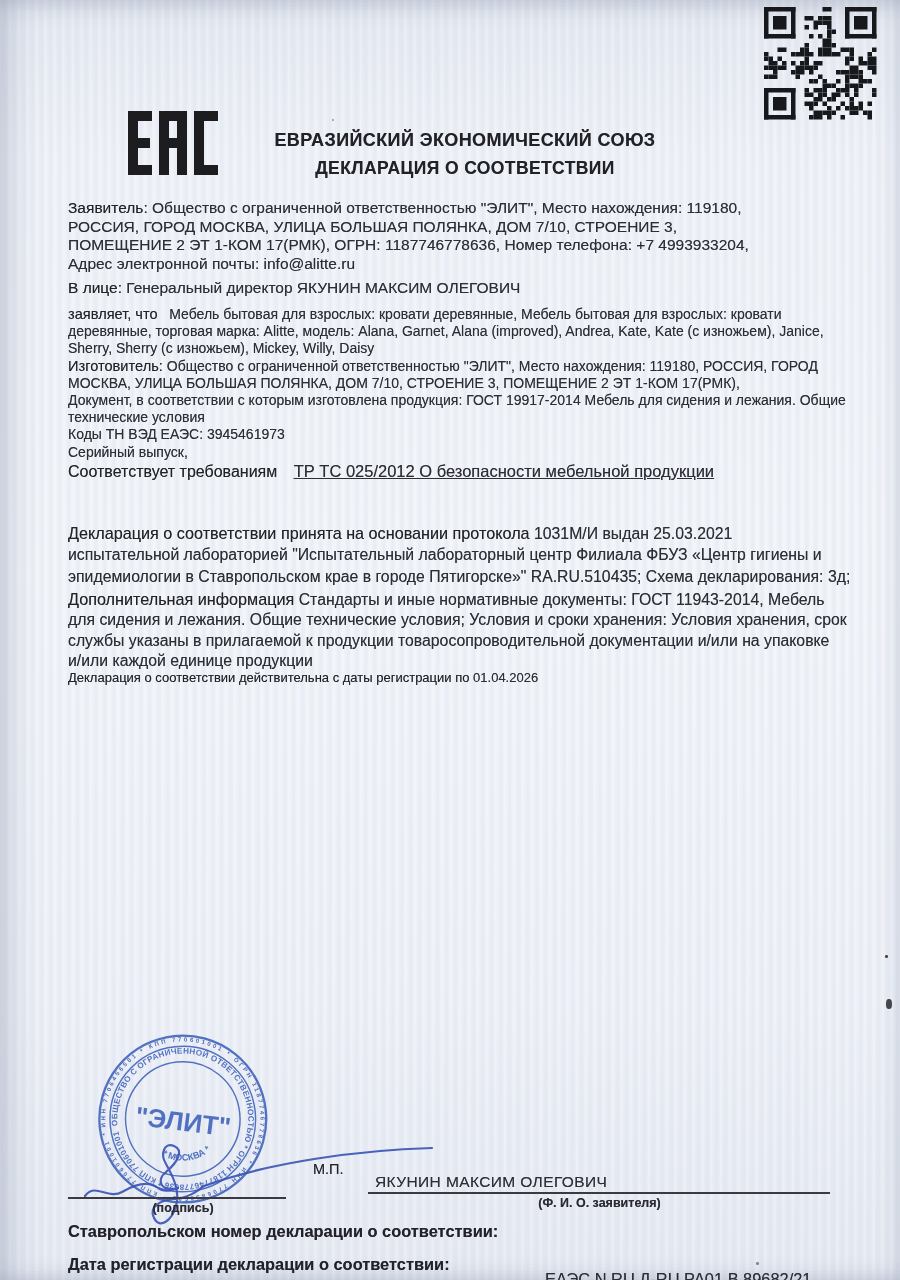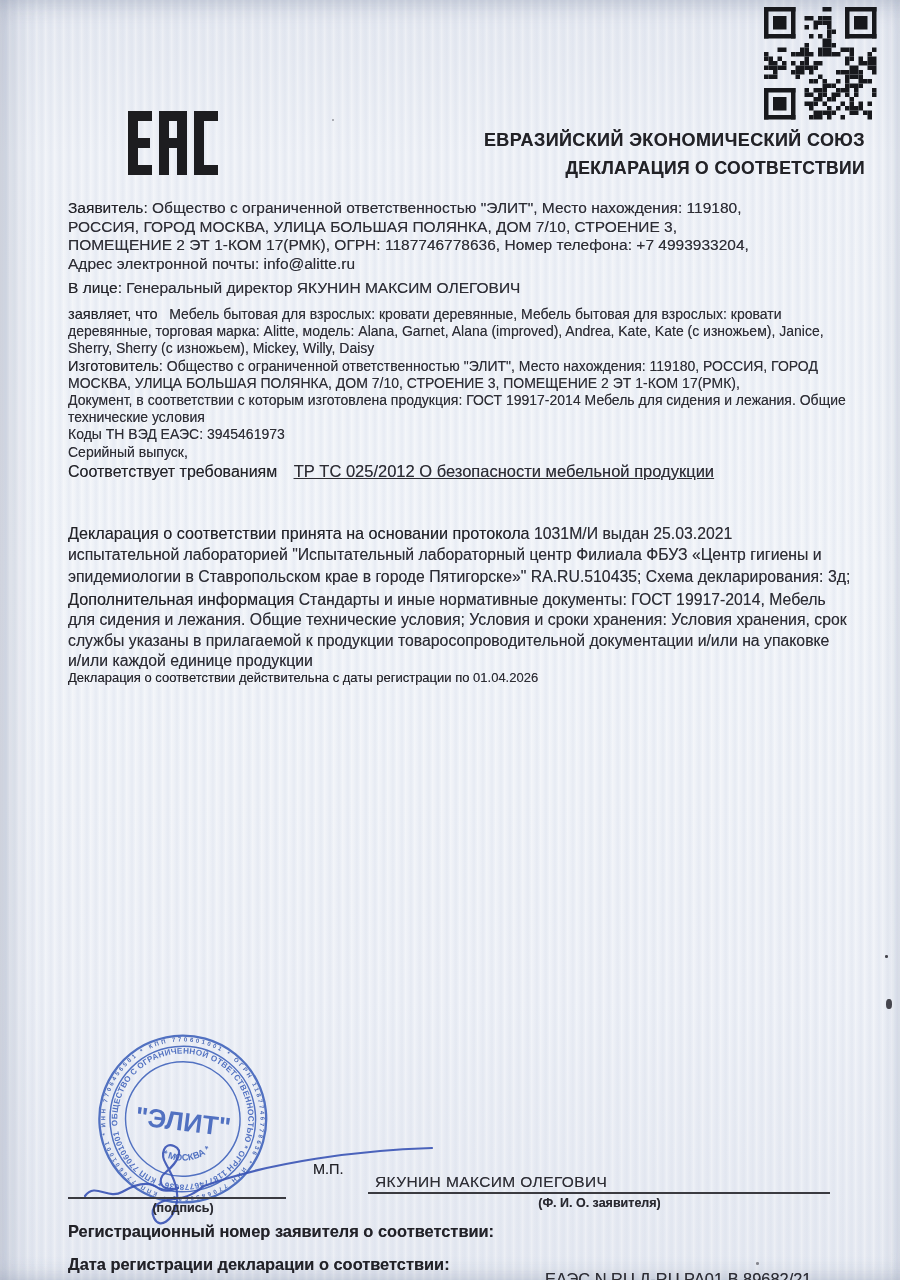--- a/index.html
+++ b/index.html
@@ -12,21 +12,21 @@
     box-shadow: inset 26px 0 34px -20px rgba(110,122,150,.38),
                 inset 0 20px 26px -18px rgba(110,122,150,.32),
                 inset -16px 0 26px -18px rgba(110,122,150,.26),
                 inset 0 -16px 22px -16px rgba(110,122,150,.30);
     color:#2d2d33;
   }
   .abs{position:absolute;}
   .b{font-weight:400;color:#232327;text-align:center;}
   .pre{white-space:pre-line;}
   .txt{text-shadow:0 0 .5px rgba(45,45,70,.55);}
-  .title{left:65px;width:800px;text-align:right;font-weight:700;color:#222226;letter-spacing:.4px;}
+  .title{left:65px;width:800px;text-align:center;font-weight:700;color:#222226;letter-spacing:.4px;}
   .t1{top:130px;font-size:18px;}
   .t2{top:158px;font-size:17.5px;}
   .body16{left:68px;width:820px;font-size:15.5px;line-height:18.6px;}
   .small{left:68px;width:822px;font-size:14px;line-height:17.2px;}
   .small .b{font-size:14.6px;}
   .sec16{left:68px;width:820px;font-size:15.8px;}
   .cap{font-size:12.5px;font-weight:700;color:#2a2a30;text-align:center;}
   .hline{background:#3a3a40;height:1.6px;}
   .speck{position:absolute;background:#45454d;border-radius:45%;}
   .footrow .lab{font-weight:700;font-size:16.4px;color:#222227;}
@@ -290,21 +290,21 @@
 
   <div class="abs sec16 txt" style="top:523px;line-height:21.4px;">
     <span class="b" style="font-size:16.2px;">Декларация о соответствии принята на основании протокола</span>
     <span class="pre">1031М/И выдан 25.03.2021
 испытательной лабораторией "Испытательный лабораторный центр Филиала ФБУЗ «Центр гигиены и
 эпидемиологии в Ставропольском крае в городе Пятигорске»" RA.RU.510435; Схема декларирования: 3д;</span>
   </div>
 
   <div class="abs sec16 txt" style="top:589px;line-height:20.4px;">
     <span class="b" style="font-size:16.2px;">Дополнительная информация</span>
-    <span class="pre">Стандарты и иные нормативные документы: ГОСТ 19917-2014, Мебель
+    <span class="pre">Стандарты и иные нормативные документы: ГОСТ 11943-2014, Мебель
 для сидения и лежания. Общие технические условия; Условия и сроки хранения: Условия хранения, срок
 службы указаны в прилагаемой к продукции товаросопроводительной документации и/или на упаковке
 и/или каждой единице продукции</span>
   </div>
 
   <div class="abs sec16 txt" style="top:667px;line-height:22px;font-size:13px;">
     <div>
       <span class="b">Декларация о соответствии действительна с даты регистрации по</span>
       <span>01.04.2026</span>
     </div>
@@ -346,21 +346,21 @@
   </div>
 
   <div class="abs b txt" style="left:313px;top:1161px;font-size:14.5px;">М.П.</div>
   <div class="abs txt" style="left:375px;top:1173px;font-size:15.5px;letter-spacing:.4px;">ЯКУНИН МАКСИМ ОЛЕГОВИЧ</div>
   <div class="abs hline" style="left:368px;top:1192px;width:462px;"></div>
   <div class="abs cap txt" style="left:517px;top:1196px;width:165px;">(Ф. И. О. заявителя)</div>
   <div class="abs hline" style="left:68px;top:1197px;width:218px;"></div>
   <div class="abs cap txt" style="left:128px;top:1201px;width:110px;">(подпись)</div>
 
   <div class="abs footrow" style="left:68px;top:1222px;width:822px;">
-    <span class="lab txt">Регистрационный номер заявителя о соответствии:</span>
+    <span class="lab txt">Ставропольском номер декларации о соответствии:</span>
     <span class="val txt abs" style="left:477px;top:0;">ЕАЭС N RU Д-RU.РА01.В.89682/21</span>
   </div>
   <div class="abs footrow" style="left:68px;top:1255px;width:822px;">
     <span class="lab txt">Дата регистрации декларации о соответствии:</span>
     <span class="val txt abs" style="left:477px;top:0;">06.04.2021</span>
   </div>
 
   <div class="speck" style="left:886px;top:999px;width:6px;height:10px;"></div>
   <div class="speck" style="left:885px;top:955px;width:3px;height:3px;"></div>
   <div class="speck" style="left:756px;top:1262px;width:3px;height:3px;opacity:.6;"></div>

